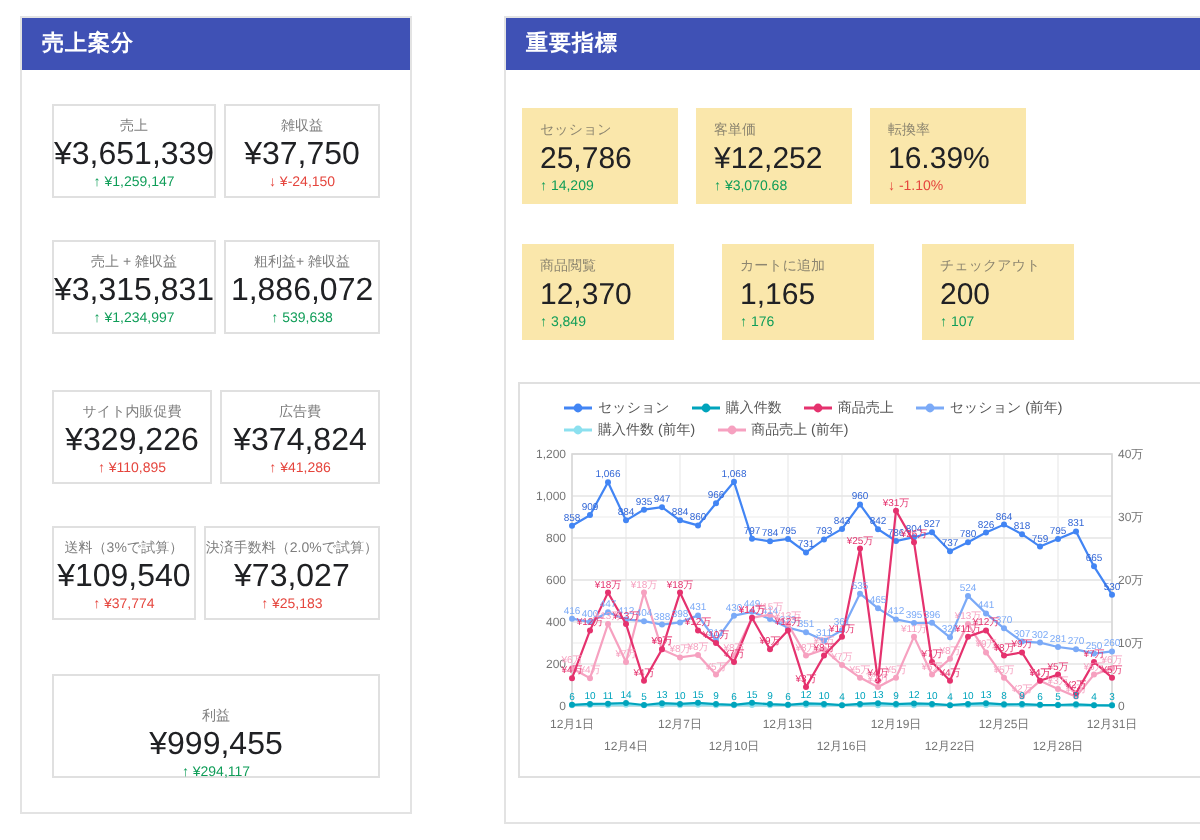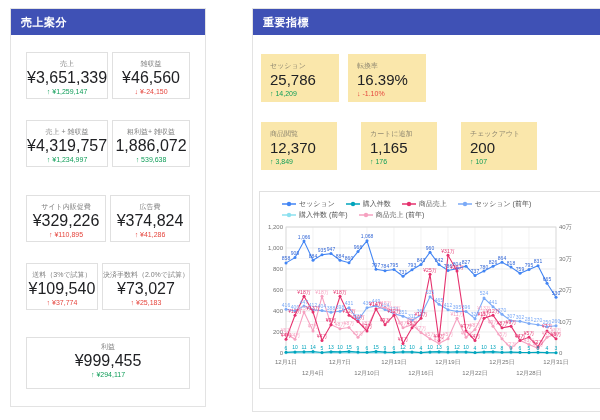--- a/index.html
+++ b/index.html
@@ -18,21 +18,21 @@
 
   
   .left-body { padding: 17px 15px 0; }
   .left-row { display: flex; gap: 4px; }
   .left-row:nth-child(1){ margin-bottom: 21px; }
   .left-row:nth-child(2){ margin-bottom: 28px; }
   .left-row:nth-child(3){ margin-bottom: 21px; justify-content: space-between; }
   .left-row:nth-child(4){ margin-bottom: 27px; }
   .card { background: #fff; border: 1px solid var(--card-border);
     height: 47px; flex: 1; text-align: center; padding-top: 6px; }
-  .card.wide { height: 52px; padding-top: 4px; }
+  .card.wide { height: 52px; padding-top: 16px; }
   .card .lbl { font-size: 7px; color: #7e7e7e; line-height: 9px;
     white-space: nowrap; overflow: hidden; }
   .card .val { font-size: 16px; color: #202124; line-height: 19px; }
   .card .delta { font-size: 7px; line-height: 10px; }
   .delta.pos { color: var(--positive); }
   .delta.neg { color: var(--negative); }
   .delta .arr { font-size: 7px; }
 
   
   .kpi-row { display: flex; margin-left: 8px; }
@@ -64,28 +64,28 @@
     <div class="panel-header">売上案分</div>
     <div class="left-body" id="left-cards">
         <div class="left-row">
           <div class="card">
             <div class="lbl">売上</div>
             <div class="val">¥3,651,339</div>
             <div class="delta pos"><span class="arr">↑</span><span> ¥1,259,147</span></div>
           </div>
           <div class="card">
             <div class="lbl">雑収益</div>
-            <div class="val">¥46,560</div>
+            <div class="val">¥37,750</div>
             <div class="delta neg"><span class="arr">↓</span><span> ¥-24,150</span></div>
           </div>
         </div>
         <div class="left-row">
           <div class="card">
             <div class="lbl">売上 + 雑収益</div>
-            <div class="val">¥4,319,757</div>
+            <div class="val">¥3,315,831</div>
             <div class="delta pos"><span class="arr">↑</span><span> ¥1,234,997</span></div>
           </div>
           <div class="card">
             <div class="lbl">粗利益+ 雑収益</div>
             <div class="val">1,886,072</div>
             <div class="delta pos"><span class="arr">↑</span><span> 539,638</span></div>
           </div>
         </div>
         <div class="left-row">
           <div class="card">
@@ -121,20 +121,25 @@
       </div>
   </div>
 
   <div class="panel" id="panel-right">
     <div class="panel-header">重要指標</div>
     <div class="kpi-row" id="kpi-row1">
         <div class="kpi">
           <div class="lbl">セッション</div>
           <div class="val">25,786</div>
           <div class="delta pos"><span class="arr">↑</span><span> 14,209</span></div>
+        </div>
+        <div class="kpi">
+          <div class="lbl">客単価</div>
+          <div class="val">¥12,252</div>
+          <div class="delta pos"><span class="arr">↑</span><span> ¥3,070.68</span></div>
         </div>
         <div class="kpi">
           <div class="lbl">転換率</div>
           <div class="val">16.39%</div>
           <div class="delta neg"><span class="arr">↓</span><span> -1.10%</span></div>
         </div>
       </div>
     <div class="kpi-row" id="kpi-row2">
         <div class="kpi">
           <div class="lbl">商品閲覧</div>

